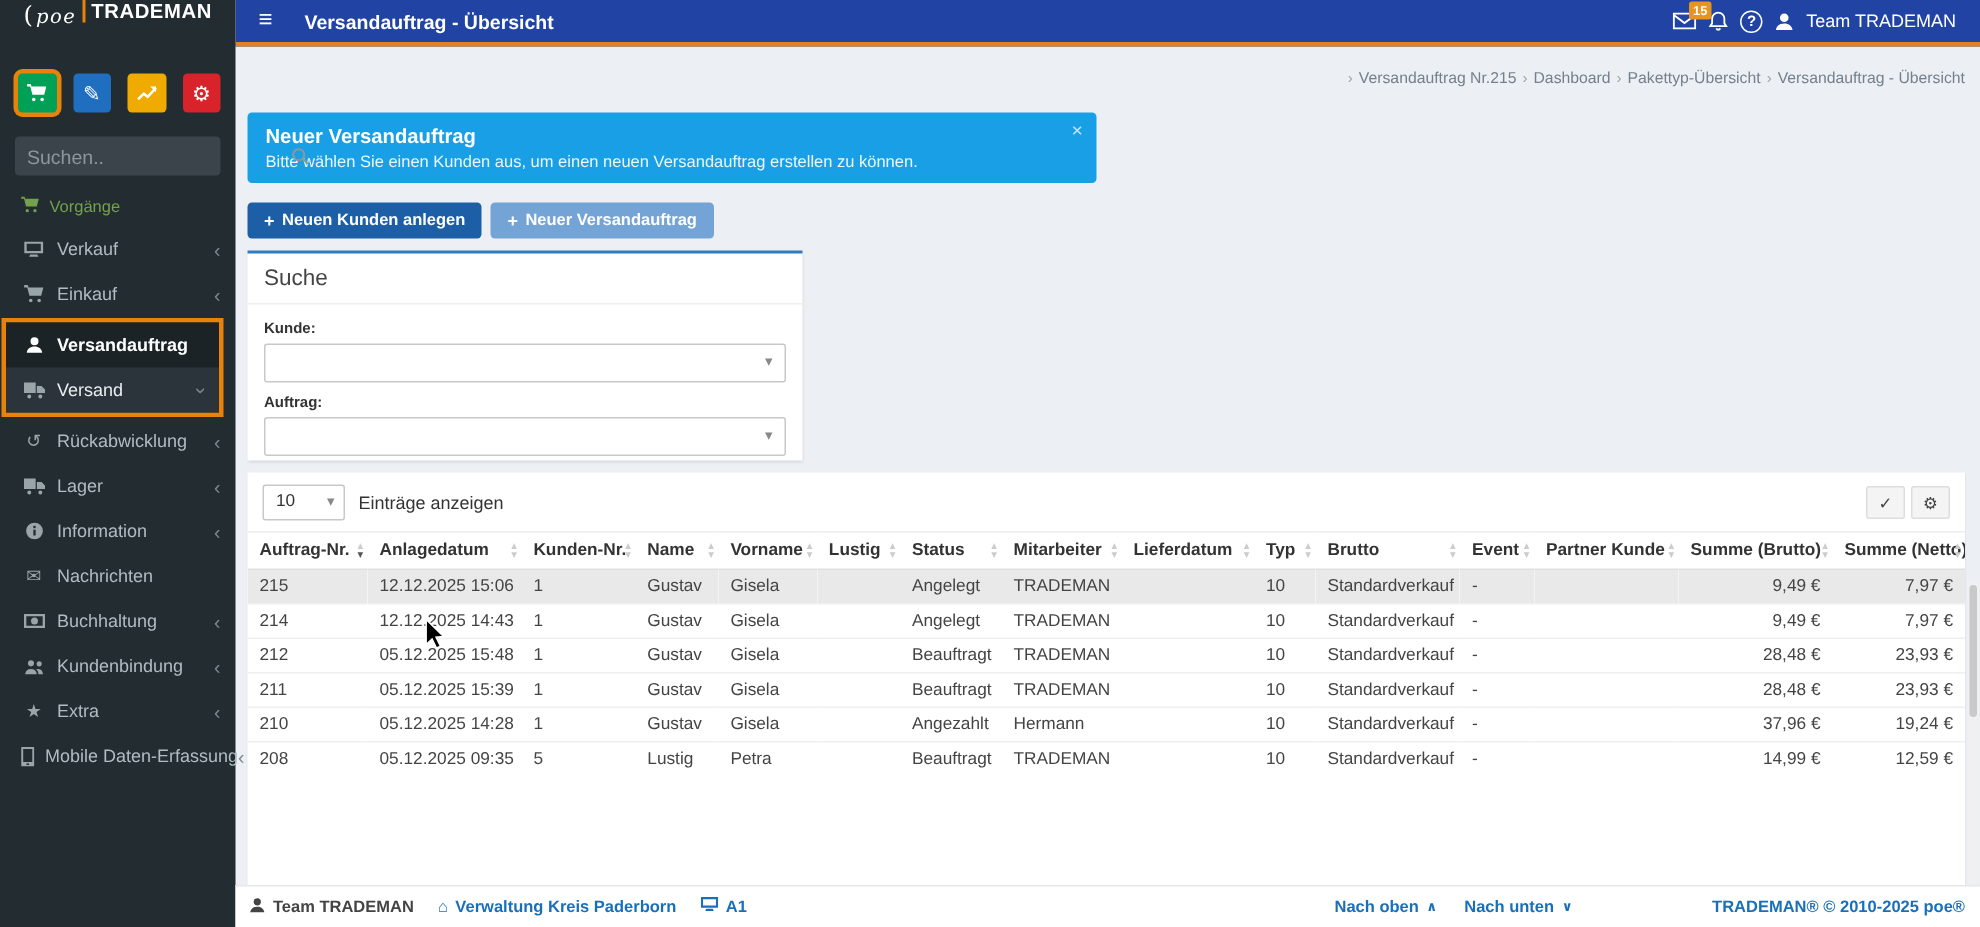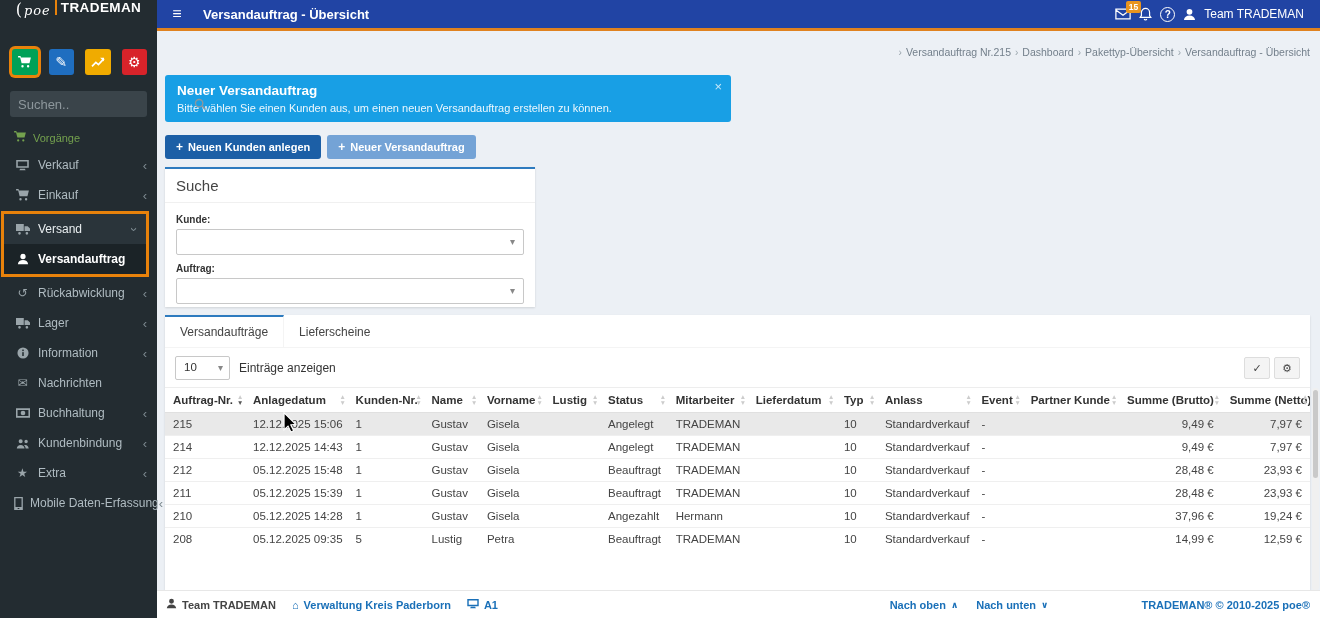--- a/index.html
+++ b/index.html
@@ -163,36 +163,36 @@
         <div class="menu-item">
           <span class="mi-icon">
             <svg width="13" height="12" viewBox="0 0 16 15">
               <path fill="currentColor" d="M0 0h3l.6 2H16l-1.8 7H4.4L2.6 2H0zM5.5 11.4a1.5 1.5 0 1 1 0 3 1.5 1.5 0 0 1 0-3zm7 0a1.5 1.5 0 1 1 0 3 1.5 1.5 0 0 1 0-3z"></path>
             </svg>
           </span>
           <span class="mi-label">Einkauf</span>
           <span class="chev">‹</span>
         </div>
         <div class="highlight-box">
+          <div class="menu-item sub active">
+            <span class="mi-icon">
+              <svg width="12" height="12" viewBox="0 0 14 14">
+                <path fill="currentColor" d="M7 1a3.1 3.1 0 1 1 0 6.2A3.1 3.1 0 0 1 7 1zM1 13c.4-3.1 2.8-4.8 6-4.8s5.6 1.7 6 4.8z"></path>
+              </svg>
+            </span>
+            <span class="mi-label">Versandauftrag</span>
+          </div>
           <div class="menu-item parent-open">
             <span class="mi-icon">
               <svg width="14" height="12" viewBox="0 0 18 15">
                 <path fill="currentColor" d="M0 1h10v9H0zm11 3h4l3 3v3h-7zM4.5 11.4a1.7 1.7 0 1 1 0 3.4 1.7 1.7 0 0 1 0-3.4zm9.5 0a1.7 1.7 0 1 1 0 3.4 1.7 1.7 0 0 1 0-3.4z"></path>
               </svg>
             </span>
             <span class="mi-label">Versand</span>
             <span class="chev"><span class="rot90">›</span></span>
-          </div>
-          <div class="menu-item sub active">
-            <span class="mi-icon">
-              <svg width="12" height="12" viewBox="0 0 14 14">
-                <path fill="currentColor" d="M7 1a3.1 3.1 0 1 1 0 6.2A3.1 3.1 0 0 1 7 1zM1 13c.4-3.1 2.8-4.8 6-4.8s5.6 1.7 6 4.8z"></path>
-              </svg>
-            </span>
-            <span class="mi-label">Versandauftrag</span>
           </div>
         </div>
         <div class="menu-item">
           <span class="mi-icon">↺</span>
           <span class="mi-label">Rückabwicklung</span>
           <span class="chev">‹</span>
         </div>
         <div class="menu-item">
           <span class="mi-icon">
             <svg width="14" height="12" viewBox="0 0 18 15">
@@ -319,24 +319,20 @@
       </div>
       <div class="field-label">Auftrag:</div>
       <div class="select-box">
         <span></span>
         <span class="caret">▾</span>
       </div>
     </div>
   </div>
 
   <div class="card list-card">
-    <div class="tabs-row" id="tabs-row">
-        <div class="tab active">Versandaufträge</div>
-        <div class="tab">Lieferscheine</div>
-      </div>
     <div class="controls-row">
       <div class="page-size">
         <span>10</span>
         <span class="caret">▾</span>
       </div>
       <div class="entries-label">Einträge anzeigen</div>
       <div class="mini-btns">
         <div class="mini-btn">✓</div>
         <div class="mini-btn">⚙</div>
       </div>
@@ -394,21 +390,21 @@
                 <span class="">▾</span>
               </span></th>
             <th><span>Lieferdatum</span><span class="sort">
                 <span>▴</span>
                 <span class="">▾</span>
               </span></th>
             <th><span>Typ</span><span class="sort">
                 <span>▴</span>
                 <span class="">▾</span>
               </span></th>
-            <th><span>Anlass</span><span class="sort">
+            <th><span>Brutto</span><span class="sort">
                 <span>▴</span>
                 <span class="">▾</span>
               </span></th>
             <th><span>Event</span><span class="sort">
                 <span>▴</span>
                 <span class="">▾</span>
               </span></th>
             <th><span>Partner Kunde</span><span class="sort">
                 <span>▴</span>
                 <span class="">▾</span>

